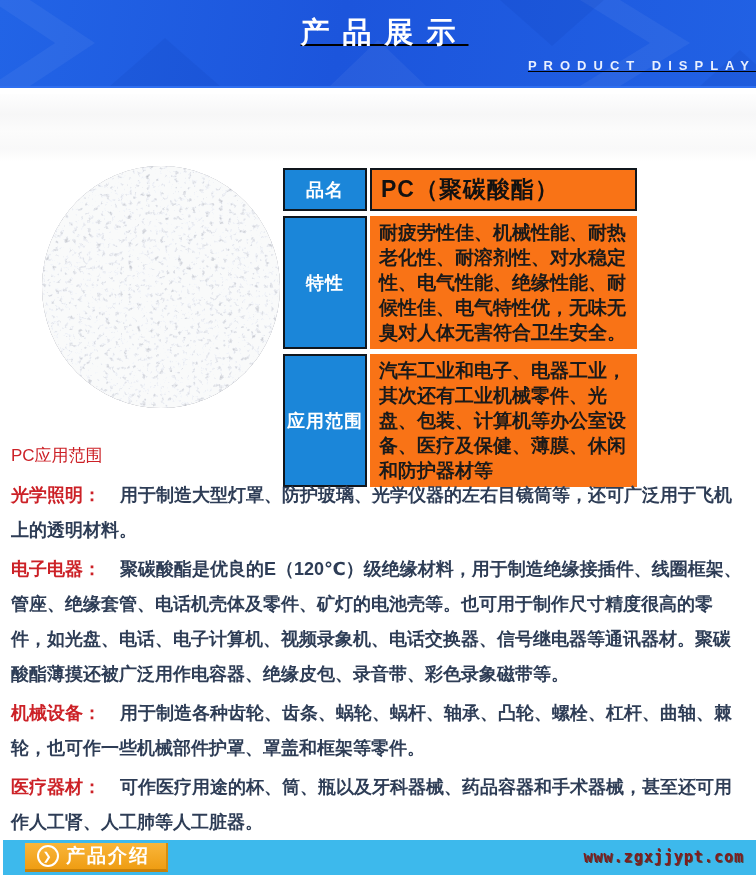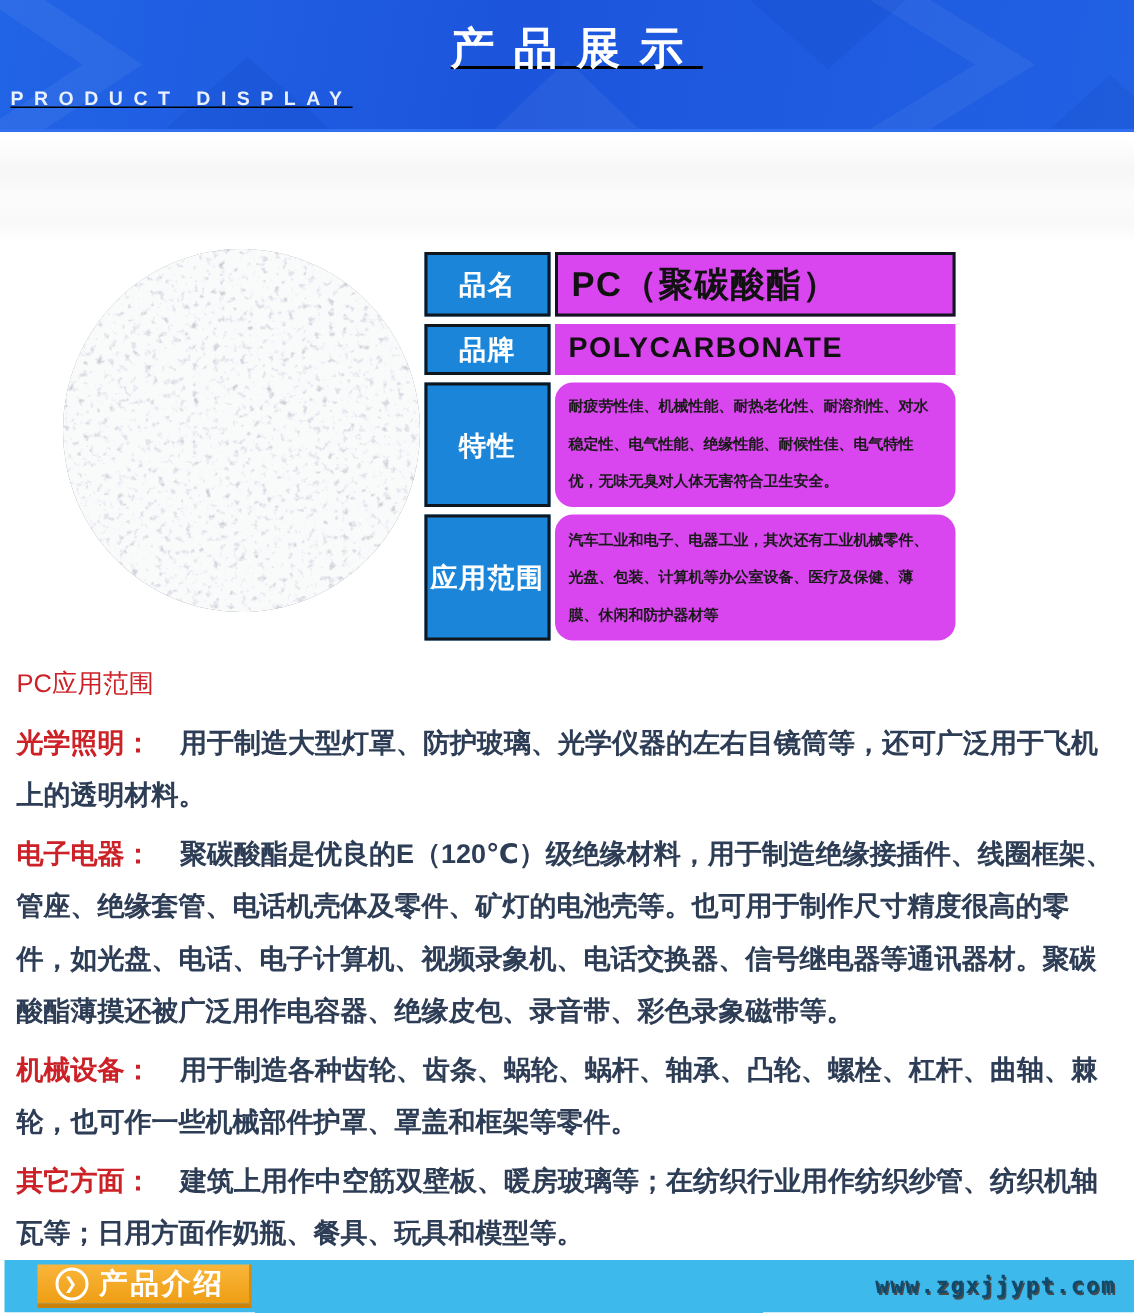--- a/index.html
+++ b/index.html
@@ -14,21 +14,21 @@
     background:linear-gradient(100deg,#2264e6 0%,#1c55dc 45%,#2161e4 100%);
     border-bottom:2px solid #2f6ff0;
     text-decoration:underline;
   }
   .banner-pattern{position:absolute;left:0;top:0;}
   .banner-title{
     position:relative;text-align:center;color:#ffffff;font-weight:bold;
     font-size:29px;letter-spacing:13px;padding:13px 0 0 13px;
   }
   .banner-sub{
-    position:relative;text-align:left;color:#e9f0ff;font-size:13px;
+    position:relative;text-align:right;color:#e9f0ff;font-size:13px;
     letter-spacing:7px;margin-top:5px;padding-left:7px;font-weight:bold;
   }
   
   .streaks{
     position:absolute;top:94px;left:0;width:756px;height:68px;opacity:.65;
     background:linear-gradient(180deg,#fdfdfd 0%,#f2f2f3 30%,#fafafa 55%,#f5f5f6 80%,#ffffff 100%);
   }
   
   .pellets{
     position:absolute;left:42px;top:166px;width:238px;height:242px;
@@ -39,30 +39,30 @@
   
   .spec-table{position:absolute;left:283px;top:168px;width:354px;}
   .spec-row{display:flex;align-items:stretch;margin-bottom:5px;}
   .spec-label{
     flex:0 0 84px;margin-right:3px;background:#1b86d9;border:2px solid #10161d;
     color:#ffffff;font-weight:bold;font-size:18px;letter-spacing:1px;
     display:flex;align-items:center;justify-content:center;text-align:center;
     box-sizing:border-box;
   }
   .spec-value{
-    flex:1;background:#d946ef;color:#111111;display:flex;align-items:center;
+    flex:1;background:#f97316;color:#111111;display:flex;align-items:center;
     padding:4px 9px;box-sizing:border-box;
   }
   .r0{min-height:40px;}
   .r0 .spec-value{font-size:23px;font-weight:bold;letter-spacing:1px;border:2px solid #10161d;}
   .r1{min-height:34px;}
   .r1 .spec-value{font-size:19px;font-weight:bold;letter-spacing:1px;}
   .r2{min-height:78px;}
   .r3{min-height:84px;}
-  .r2 .spec-value,.r3 .spec-value{font-size:10px;font-weight:bold;line-height:25px;color:#1a1a1a;border-radius:12px;}
+  .r2 .spec-value,.r3 .spec-value{font-size:19px;font-weight:bold;line-height:25px;color:#1a1a1a;}
   
   .app{position:absolute;left:11px;top:444px;width:736px;}
   .app-heading{color:#cc2127;font-size:17px;font-weight:normal;margin:0 0 11px 0;}
   .app p{margin:0 0 4px 0;font-size:18px;font-weight:bold;line-height:35px;color:#2e3d56;}
   .app .lbl{color:#cc2127;margin-right:19px;}
   
   .footer-bar{position:absolute;left:3px;top:840px;width:753px;height:35px;background:#3db9ec;}
   .intro-btn{
     position:absolute;left:22px;top:3px;height:29px;
     background:linear-gradient(#f9b63b,#ef9d13);
@@ -70,21 +70,21 @@
     color:#ffffff;font-weight:bold;font-size:19px;letter-spacing:2px;
     padding:0 16px 0 12px;display:flex;align-items:center;gap:7px;
     cursor:pointer;font-family:inherit;
   }
   .btn-icon{
     width:18px;height:18px;border:2px solid #ffffff;border-radius:50%;
     display:flex;align-items:center;justify-content:center;
     font-size:11px;line-height:1;flex:0 0 auto;
   }
   .site{
-    position:absolute;right:12px;top:0;height:19px;line-height:35px;color:#0c4a6e;
+    position:absolute;right:12px;top:0;height:19px;line-height:35px;color:#7f1d1d;
     font-family:"DejaVu Sans Mono","Liberation Mono",monospace;
     font-size:15px;font-weight:bold;letter-spacing:1px;text-shadow:1px 1px 0 #4a4a4a;
   }
 </style>
 </head>
 <body>
 
 <div class="banner">
   <svg class="banner-pattern" width="756" height="86" viewBox="0 0 756 86">
     <g fill="#ffffff" opacity="0.05">
@@ -121,39 +121,36 @@
     <rect width="238" height="242" fill="#b4b7bf"></rect>
     <rect width="238" height="242" filter="url(#grain)" opacity="0.92"></rect>
   </svg>
 </div>
 
 <div class="spec-table">
   <div class="spec-row r0">
     <div class="spec-label">品名</div>
     <div class="spec-value">PC（聚碳酸酯）</div>
   </div>
-  <div class="spec-row r1">
-    <div class="spec-label">品牌</div>
-    <div class="spec-value">POLYCARBONATE</div>
-  </div>
   <div class="spec-row r2">
     <div class="spec-label">特性</div>
     <div class="spec-value">耐疲劳性佳、机械性能、耐热老化性、耐溶剂性、对水稳定性、电气性能、绝缘性能、耐候性佳、电气特性优，无味无臭对人体无害符合卫生安全。</div>
   </div>
   <div class="spec-row r3">
     <div class="spec-label">应用范围</div>
     <div class="spec-value">汽车工业和电子、电器工业，其次还有工业机械零件、光盘、包装、计算机等办公室设备、医疗及保健、薄膜、休闲和防护器材等</div>
   </div>
 </div>
 
 <div class="app">
   <div class="app-heading">PC应用范围</div>
   <p><span class="lbl">光学照明：</span><span>用于制造大型灯罩、防护玻璃、光学仪器的左右目镜筒等，还可广泛用于飞机上的透明材料。</span></p>
   <p><span class="lbl">电子电器：</span><span>聚碳酸酯是优良的E（120℃）级绝缘材料，用于制造绝缘接插件、线圈框架、管座、绝缘套管、电话机壳体及零件、矿灯的电池壳等。也可用于制作尺寸精度很高的零件，如光盘、电话、电子计算机、视频录象机、电话交换器、信号继电器等通讯器材。聚碳酸酯薄摸还被广泛用作电容器、绝缘皮包、录音带、彩色录象磁带等。</span></p>
   <p><span class="lbl">机械设备：</span><span>用于制造各种齿轮、齿条、蜗轮、蜗杆、轴承、凸轮、螺栓、杠杆、曲轴、棘轮，也可作一些机械部件护罩、罩盖和框架等零件。</span></p>
+  <p><span class="lbl">医疗器材：</span><span>可作医疗用途的杯、筒、瓶以及牙科器械、药品容器和手术器械，甚至还可用作人工肾、人工肺等人工脏器。</span></p>
   <p><span class="lbl">其它方面：</span><span>建筑上用作中空筋双壁板、暖房玻璃等；在纺织行业用作纺织纱管、纺织机轴瓦等；日用方面作奶瓶、餐具、玩具和模型等。</span></p>
 </div>
 
 <div class="footer-bar">
   <button class="intro-btn">
     <span class="btn-icon">❯</span>
     <span>产品介绍</span>
   </button>
   <div class="site">www.zgxjjypt.com</div>
 </div>

